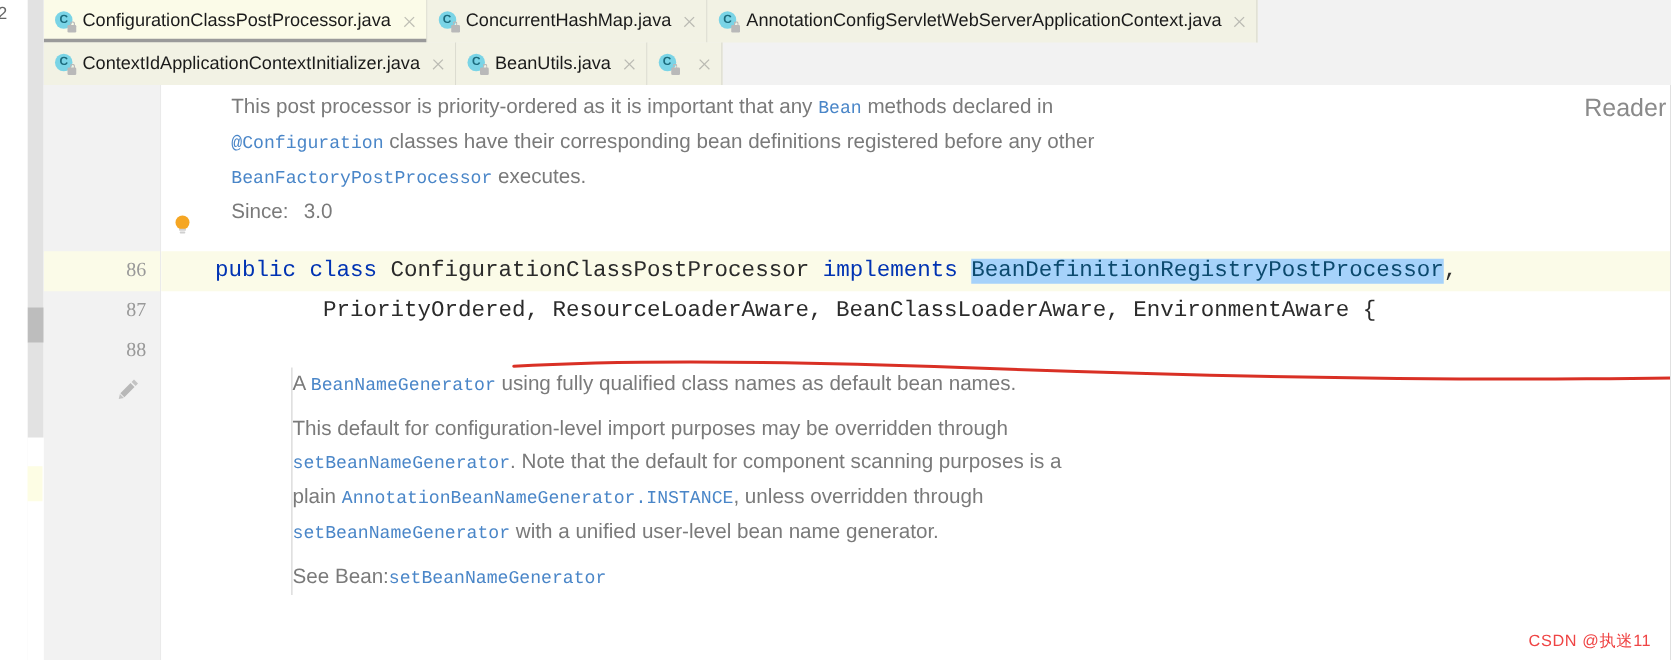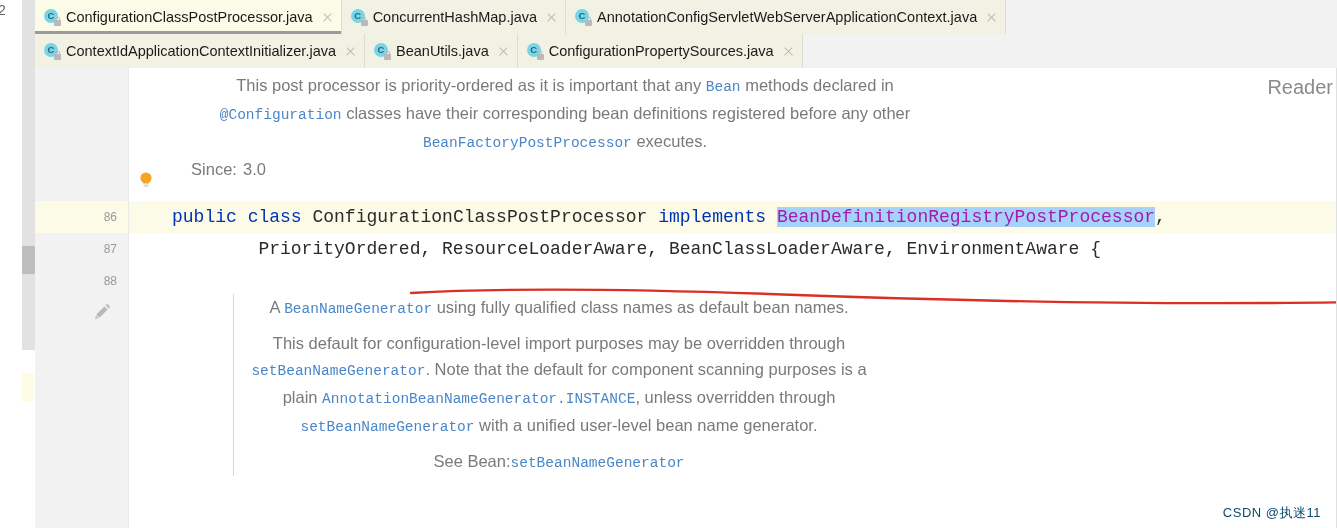--- a/index.html
+++ b/index.html
@@ -188,37 +188,36 @@
     position: absolute;
     left: 0; top: 133px;
     width: 93px; height: 32px;
     background: #fbfbe8;
   }
   .linenum {
     position: absolute;
     right: 11px;
     width: 60px;
     text-align: right;
-    font-family: Liberation Sans, sans-serif;
-    font-size: 12px;
+    font-family: Liberation Serif, serif;
+    font-size: 16px;
     color: #999999;
   }
   .pencil {
     position: absolute;
     left: 58px; top: 233px;
     width: 20px; height: 20px;
     color: #bbbbbb;
   }
 
   .code-area {
     position: absolute;
     left: 94px; top: 0;
     right: 0; bottom: 0;
     background: #ffffff;
-    text-align: center;
   }
 
   
   .doc {
     position: absolute;
     font-family: "Liberation Sans", sans-serif;
     color: #7a7a7a;
     font-size: 16.5px;
     line-height: 26px;
   }
@@ -231,21 +230,20 @@
     font-family: "Liberation Mono", monospace;
     font-size: 14.5px;
     color: #4a86c8;
   }
   .doc-top { left: 56px; top: 4px; width: 760px; }
   .doc-meta-row { display: flex; }
   .doc-meta-key { width: 58px; flex: 0 0 auto; }
 
   .doc-lower {
     left: 104px; top: 226px; width: 620px;
-    padding-left: 15px;
     border-left: 1px solid #d6d6d6;
   }
   .doc-lower p { margin: 0 0 8px 0; }
   .doc-lower p:last-child { margin-bottom: 0; }
   .meta-key { display: inline-block; min-width: 62px; }
   .meta-key.wide { min-width: 72px; }
 
   .bulb {
     position: absolute;
     left: 9px; top: 103px;
@@ -266,21 +264,21 @@
     font-size: 18px;
     line-height: 32px;
     white-space: pre;
     color: #2b2b2b;
   }
   .code-line.l1 { top: 133px; }
   .code-line.l2 { top: 165px; }
   .kw { color: #0033b3; margin-top: 15px; }
   .sel {
     background: #a6d2fa;
-    color: #a21caf;
+    color: #0c4a6e;
   }
 
   
   .red-underline {
     position: absolute;
     left: 280px; top: 219px;
     width: 1000px; height: 24px;
     pointer-events: none;
   }
 
@@ -291,21 +289,21 @@
     font-size: 20px;
     color: #8a8a8a;
     font-family: "Liberation Sans", sans-serif;
   }
 
   
   .watermark {
     position: absolute;
     right: 16px; bottom: 6px;
     font-size: 13px;
-    color: #0c4a6e;
+    color: #ef4444;
     font-family: "Liberation Sans", sans-serif;
     letter-spacing: .5px;
   }
   .editor-right-border {
     position: absolute;
     right: 0; top: 0; bottom: 0;
     width: 1px;
     background: #e0e0e0;
   }
 </style>
@@ -367,21 +365,20 @@
             <span class="lock"></span>
           </span>
         <span class="tab-label">BeanUtils.java</span>
         <span class="tab-close"></span>
       </div>
       <div class="tab">
         <span class="tab-icon">
             <span class="disc">C</span>
             <span class="lock"></span>
           </span>
-        <span class="tab-label">ConfigurationPropertySources.java</span>
         <span class="tab-close"></span>
       </div>
     </div>
   </div>
 
   <div class="editor">
 
     <div class="gutter">
       <div class="gutter-line-hl"></div>
       <div class="linenum" style="top:133px;line-height:32px;">86</div>

